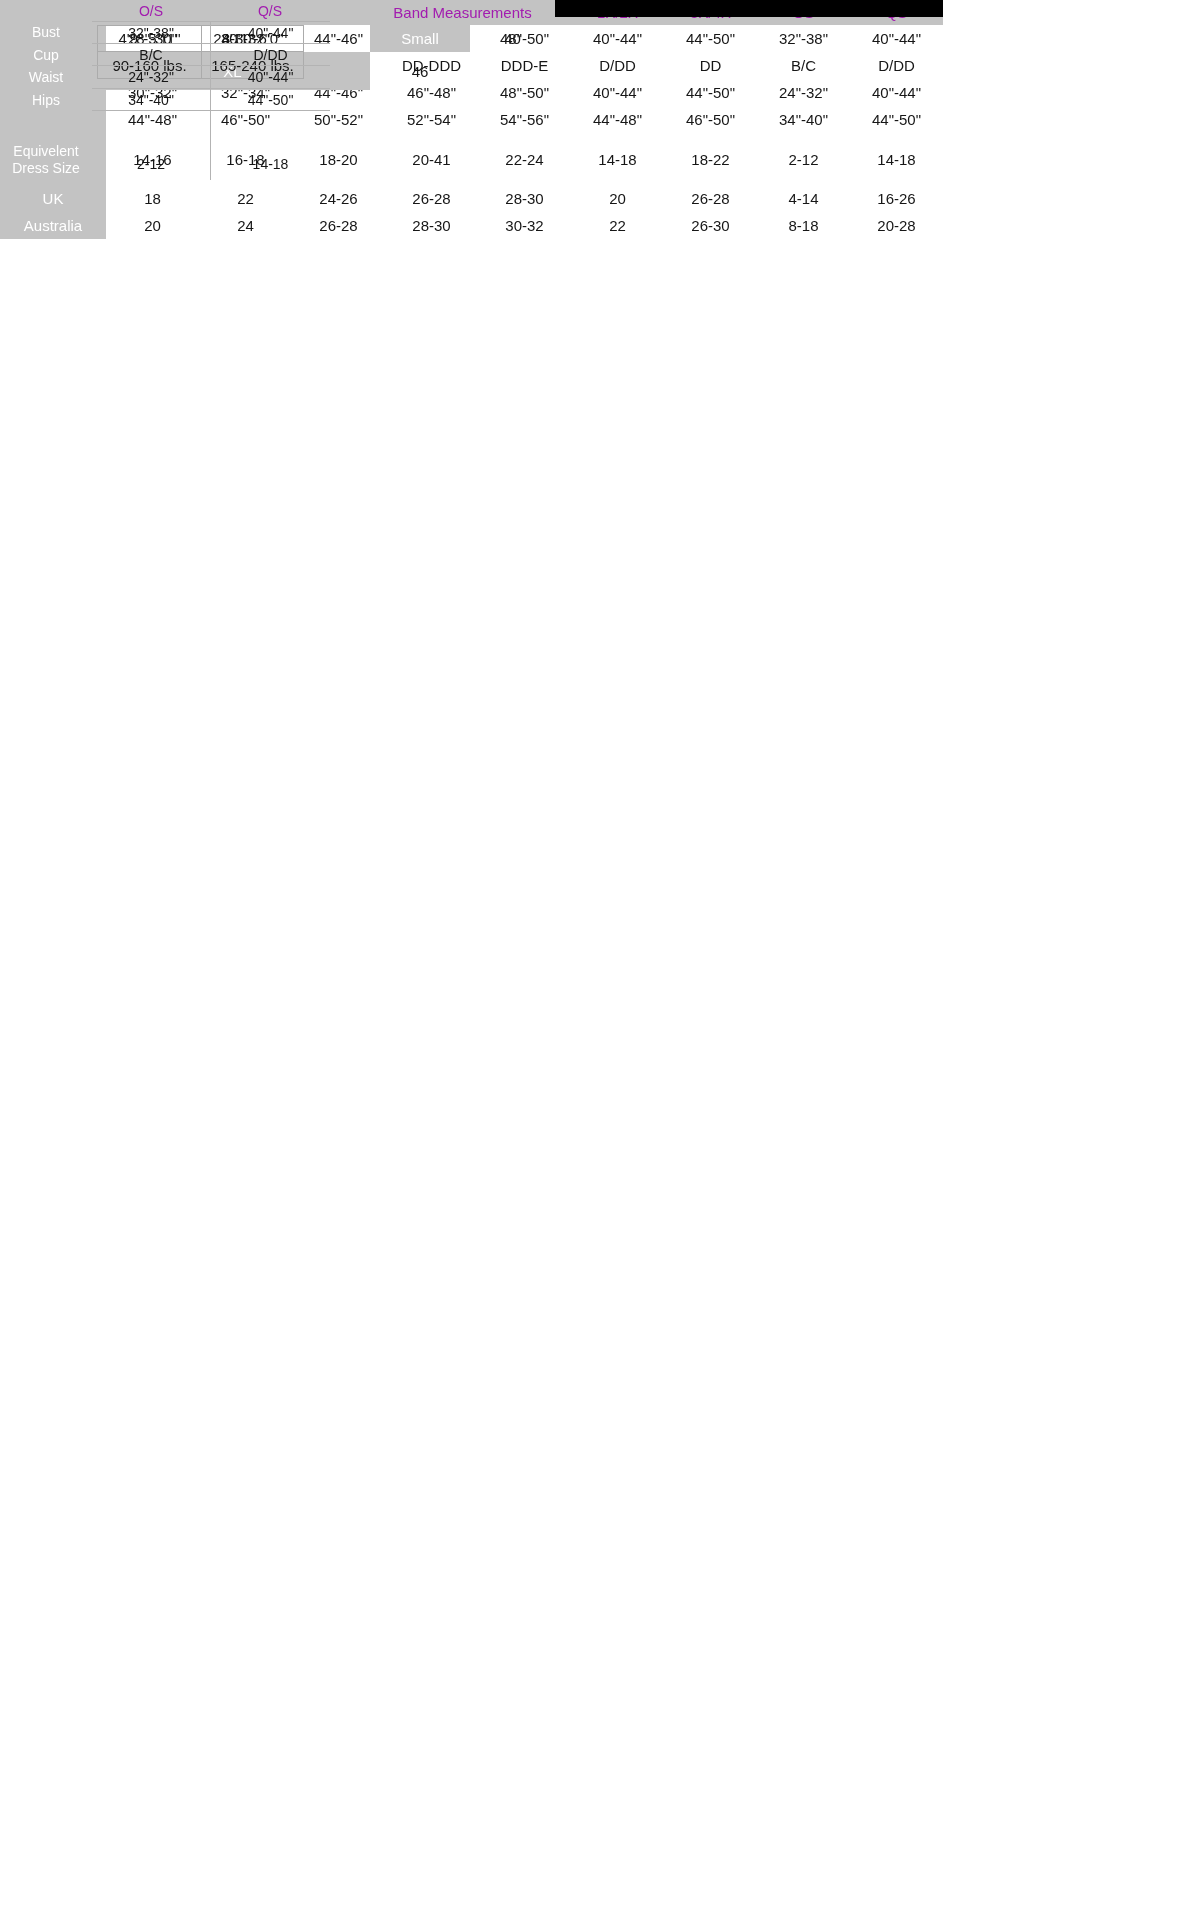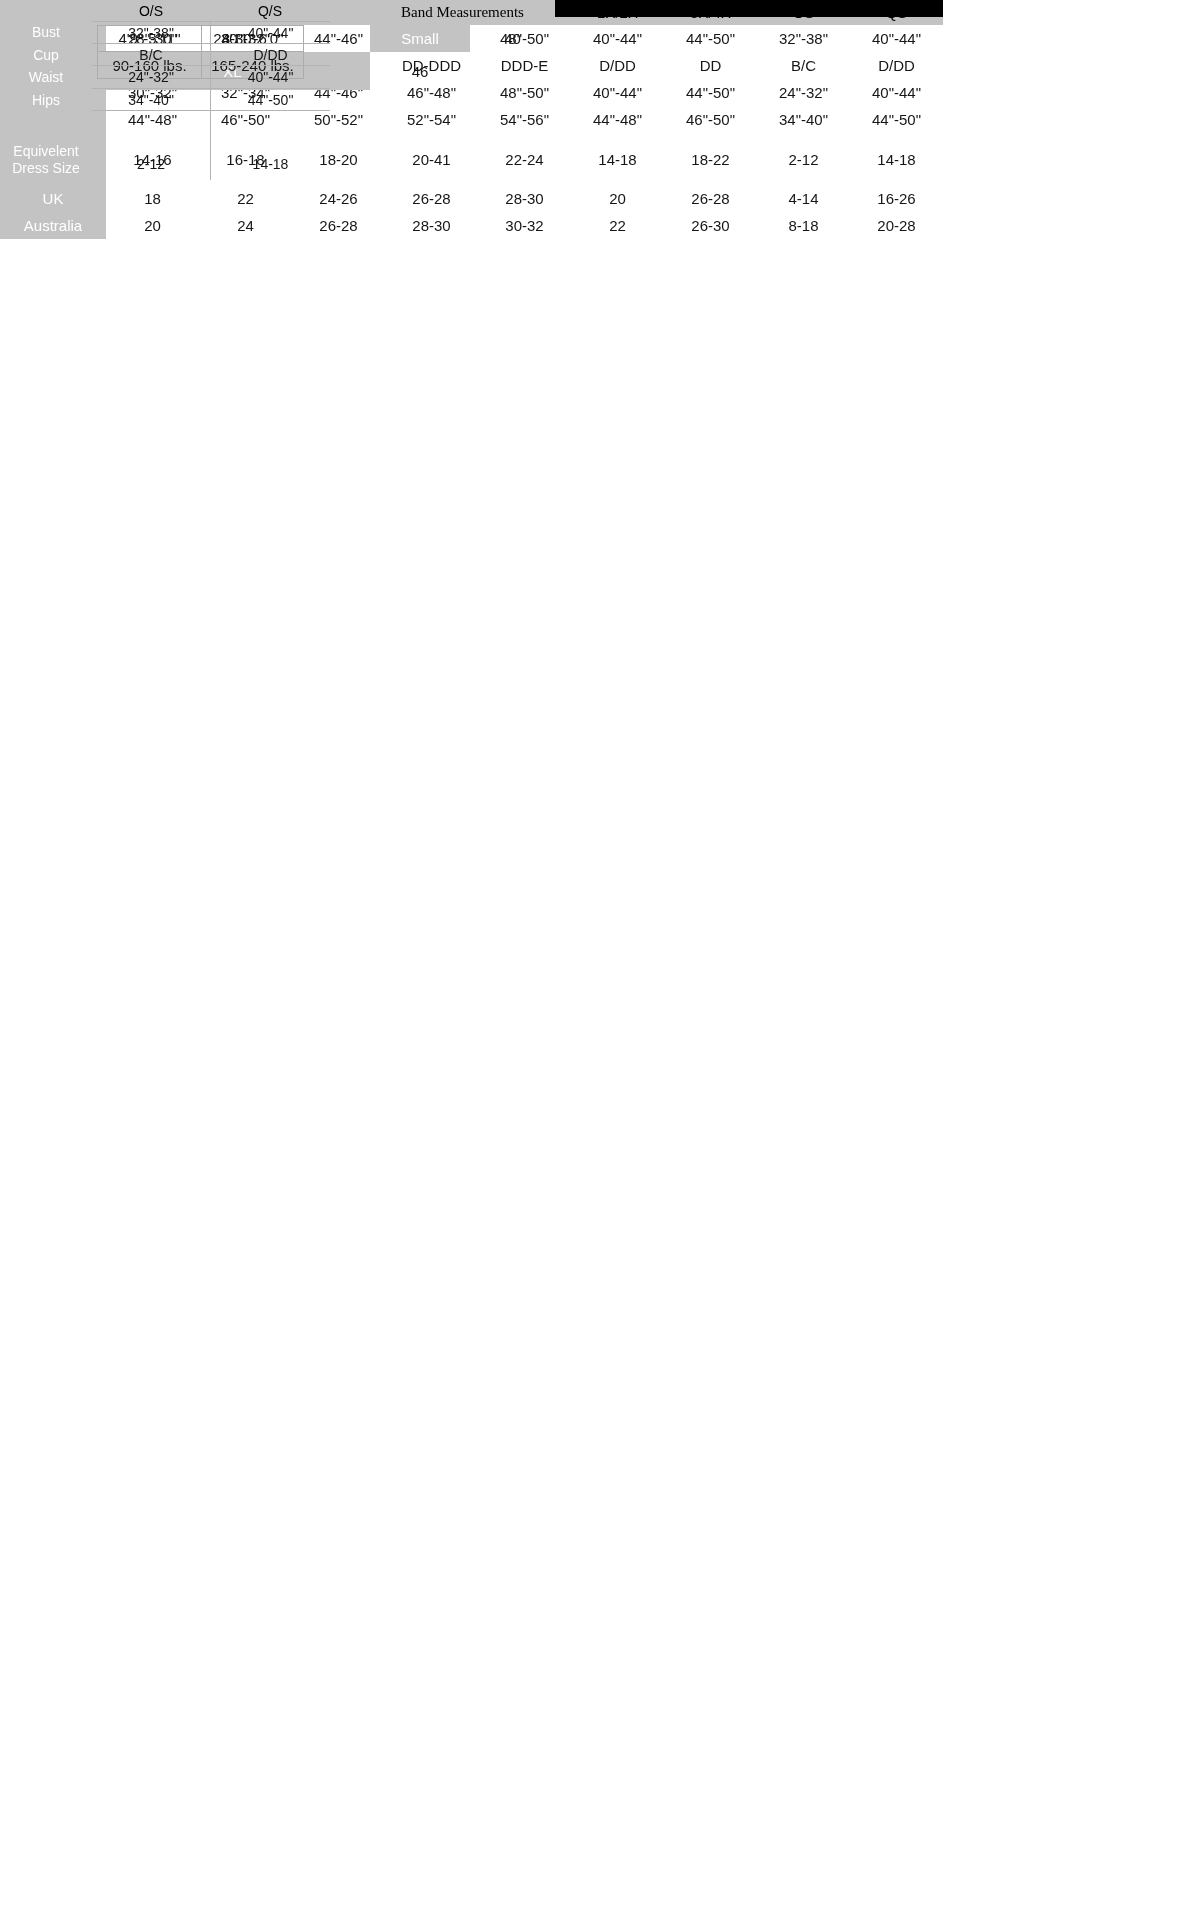--- a/index.html
+++ b/index.html
@@ -24,29 +24,29 @@
   .jrow  { grid-template-columns:106px 93px 93px; }
   .mrow  { display:grid; grid-template-columns:95px 275px 100px 85px; font-size:15px; }
   .mhead { grid-template-columns:95px 275px 185px; background:#c3c3c3; }
   .hosrow{ display:grid; grid-template-columns:97px 104px 103px; font-size:15px; }
   .vivrow{ display:grid; grid-template-columns:92px 118px 120px; font-size:14px; }
 
   .hrow { background:#c3c3c3; }
   .hcell { color:#ffffff; }
 
   .cell { display:flex; align-items:center; justify-content:center; text-align:center; height:100%; color:#161616; }
-  .hrow .cell, .mhead .cell, .mhead > div { color:#000000; }
+  .hrow .cell, .mhead .cell, .mhead > div { color:#a21caf; }
   .corner { }
   .rlabel { background:#c3c3c3; color:#ffffff; display:flex; align-items:center; justify-content:center; text-align:center; height:100%; line-height:17px; }
 
   .h21{height:21px} .h22{height:22px} .h23{height:23px} .h25{height:25px}
   .h26{height:26px} .h27{height:27px} .h38{height:38px} .h46{height:46px}
   .h47{height:47px} .h52{height:52px} .h69{height:69px}
 
-  .mh-waist, .mh-band { display:flex; align-items:center; justify-content:center;font-family:Liberation Serif, serif; }
+  .mh-waist, .mh-band { display:flex; align-items:center; justify-content:center; }
 
   
   .hos-body .cell { border-left:1px solid #ababab; border-bottom:1px solid #ababab; }
   .hos-body .cell:last-child { border-right:1px solid #ababab; }
   .hos-first .cell { border-top:1px solid #ababab; }
 
   
   .viv-body .cell { border-bottom:1px solid #b3b3b3; }
   .viv-first .cell { border-top:1px solid #b3b3b3; }
   .viv-body .cell:last-child { border-left:1px solid #b3b3b3; }

